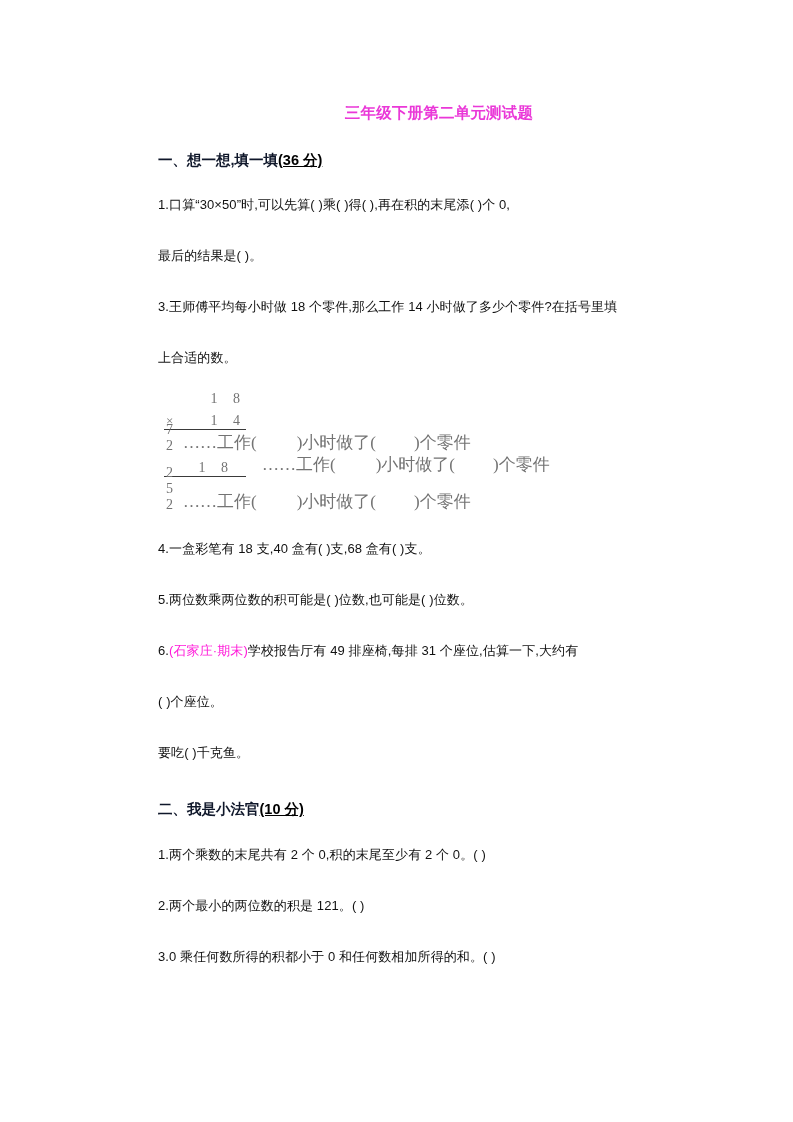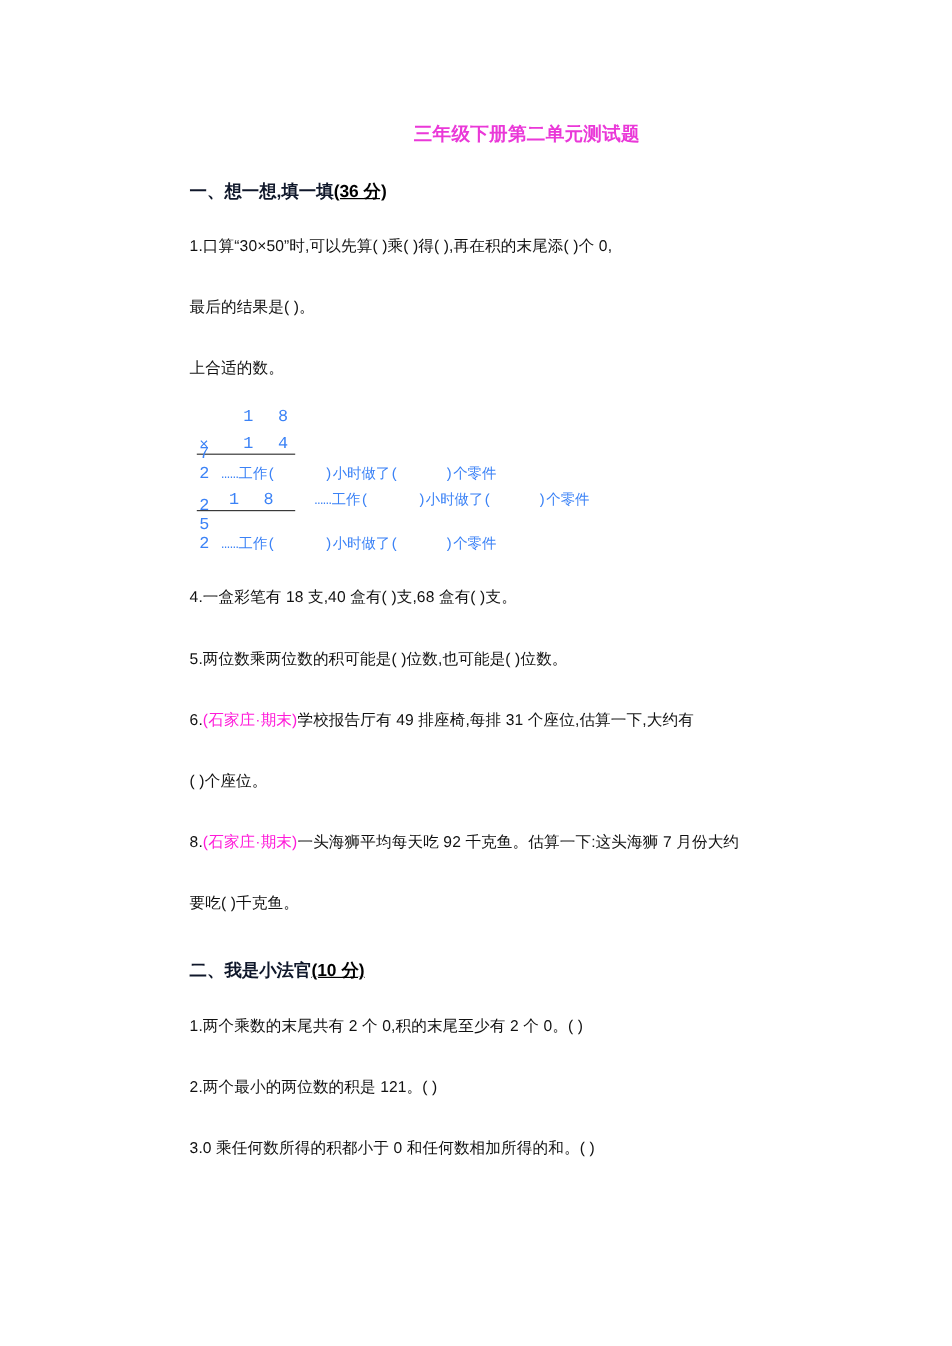--- a/index.html
+++ b/index.html
@@ -63,23 +63,23 @@
   }
 
   .tag {
     color: #ff1ad9;
   }
 
   
   .vmult {
     margin-top: 12px;
     margin-left: 6px;
-    font-family: Liberation Mono, monospace;
+    font-family: Liberation Serif, serif;
     font-size: 14px;
-    color: #3b82f6;
+    color: #737373;
   }
   .vmult-row {
     display: flex;
     align-items: flex-end;
     height: 22px;
   }
   .vm-op {
     width: 20px;
     text-align: left;
     font-size: 13px;
@@ -88,40 +88,41 @@
   .vm-num {
     width: 62px;
     text-align: right;
     letter-spacing: 6px;
     padding-right: 2px;
     box-sizing: border-box;
   }
   .vm-tail {
     margin-left: 2px;
     white-space: nowrap;
-    font-size: 12px;
+    font-size: 17px;
   }
   .vm-tail .gap { display: inline-block; width: 40px; }
   .vm-tail .gap-sm { display: inline-block; width: 38px; }
 </style>
 </head>
 <body>
 
 <div class="page">
 
   <div class="doc-title">三年级下册第二单元测试题</div>
 
   <div class="section-head">
     <span class="sec-label">一、想一想,填一填</span><span class="sec-score">(36 分)</span>
   </div>
 
   <div class="q">1.口算“30×50”时,可以先算(        )乘(        )得(        ),再在积的末尾添(        )个 0,</div>
   <div class="q">最后的结果是(                )。</div>
 
 
+  <div class="q">3.王师傅平均每小时做 18 个零件,那么工作 14 小时做了多少个零件?在括号里填</div>
   <div class="q">上合适的数。</div>
 
   <div class="vmult">
 
     <div class="vmult-row">
       <span class="vm-op"></span>
       <span class="vm-num">1 8</span>
     </div>
 
     <div class="vmult-row vm-rule-wrap">
@@ -150,21 +151,20 @@
   </div>
 
   <div class="q">4.一盒彩笔有 18 支,40 盒有(        )支,68 盒有(                )支。</div>
 
   <div class="q">5.两位数乘两位数的积可能是(        )位数,也可能是(        )位数。</div>
 
   <div class="q"><span>6.</span><span class="tag">(石家庄·期末)</span><span>学校报告厅有 49 排座椅,每排 31 个座位,估算一下,大约有</span></div>
   <div class="q">(                )个座位。</div>
 
 
-  <div class="q"><span>8.</span><span class="tag">(石家庄·期末)</span><span>一头海狮平均每天吃 92 千克鱼。估算一下:这头海狮 7 月份大约</span></div>
   <div class="q">要吃(                )千克鱼。</div>
 
   <div class="section-head" style="margin-top:32px;">
     <span class="sec-label">二、我是小法官</span><span class="sec-score">(10 分)</span>
   </div>
 
   <div class="q">1.两个乘数的末尾共有 2 个 0,积的末尾至少有 2 个 0。(        )</div>
   <div class="q">2.两个最小的两位数的积是 121。(        )</div>
   <div class="q">3.0 乘任何数所得的积都小于 0 和任何数相加所得的和。(        )</div>
 

